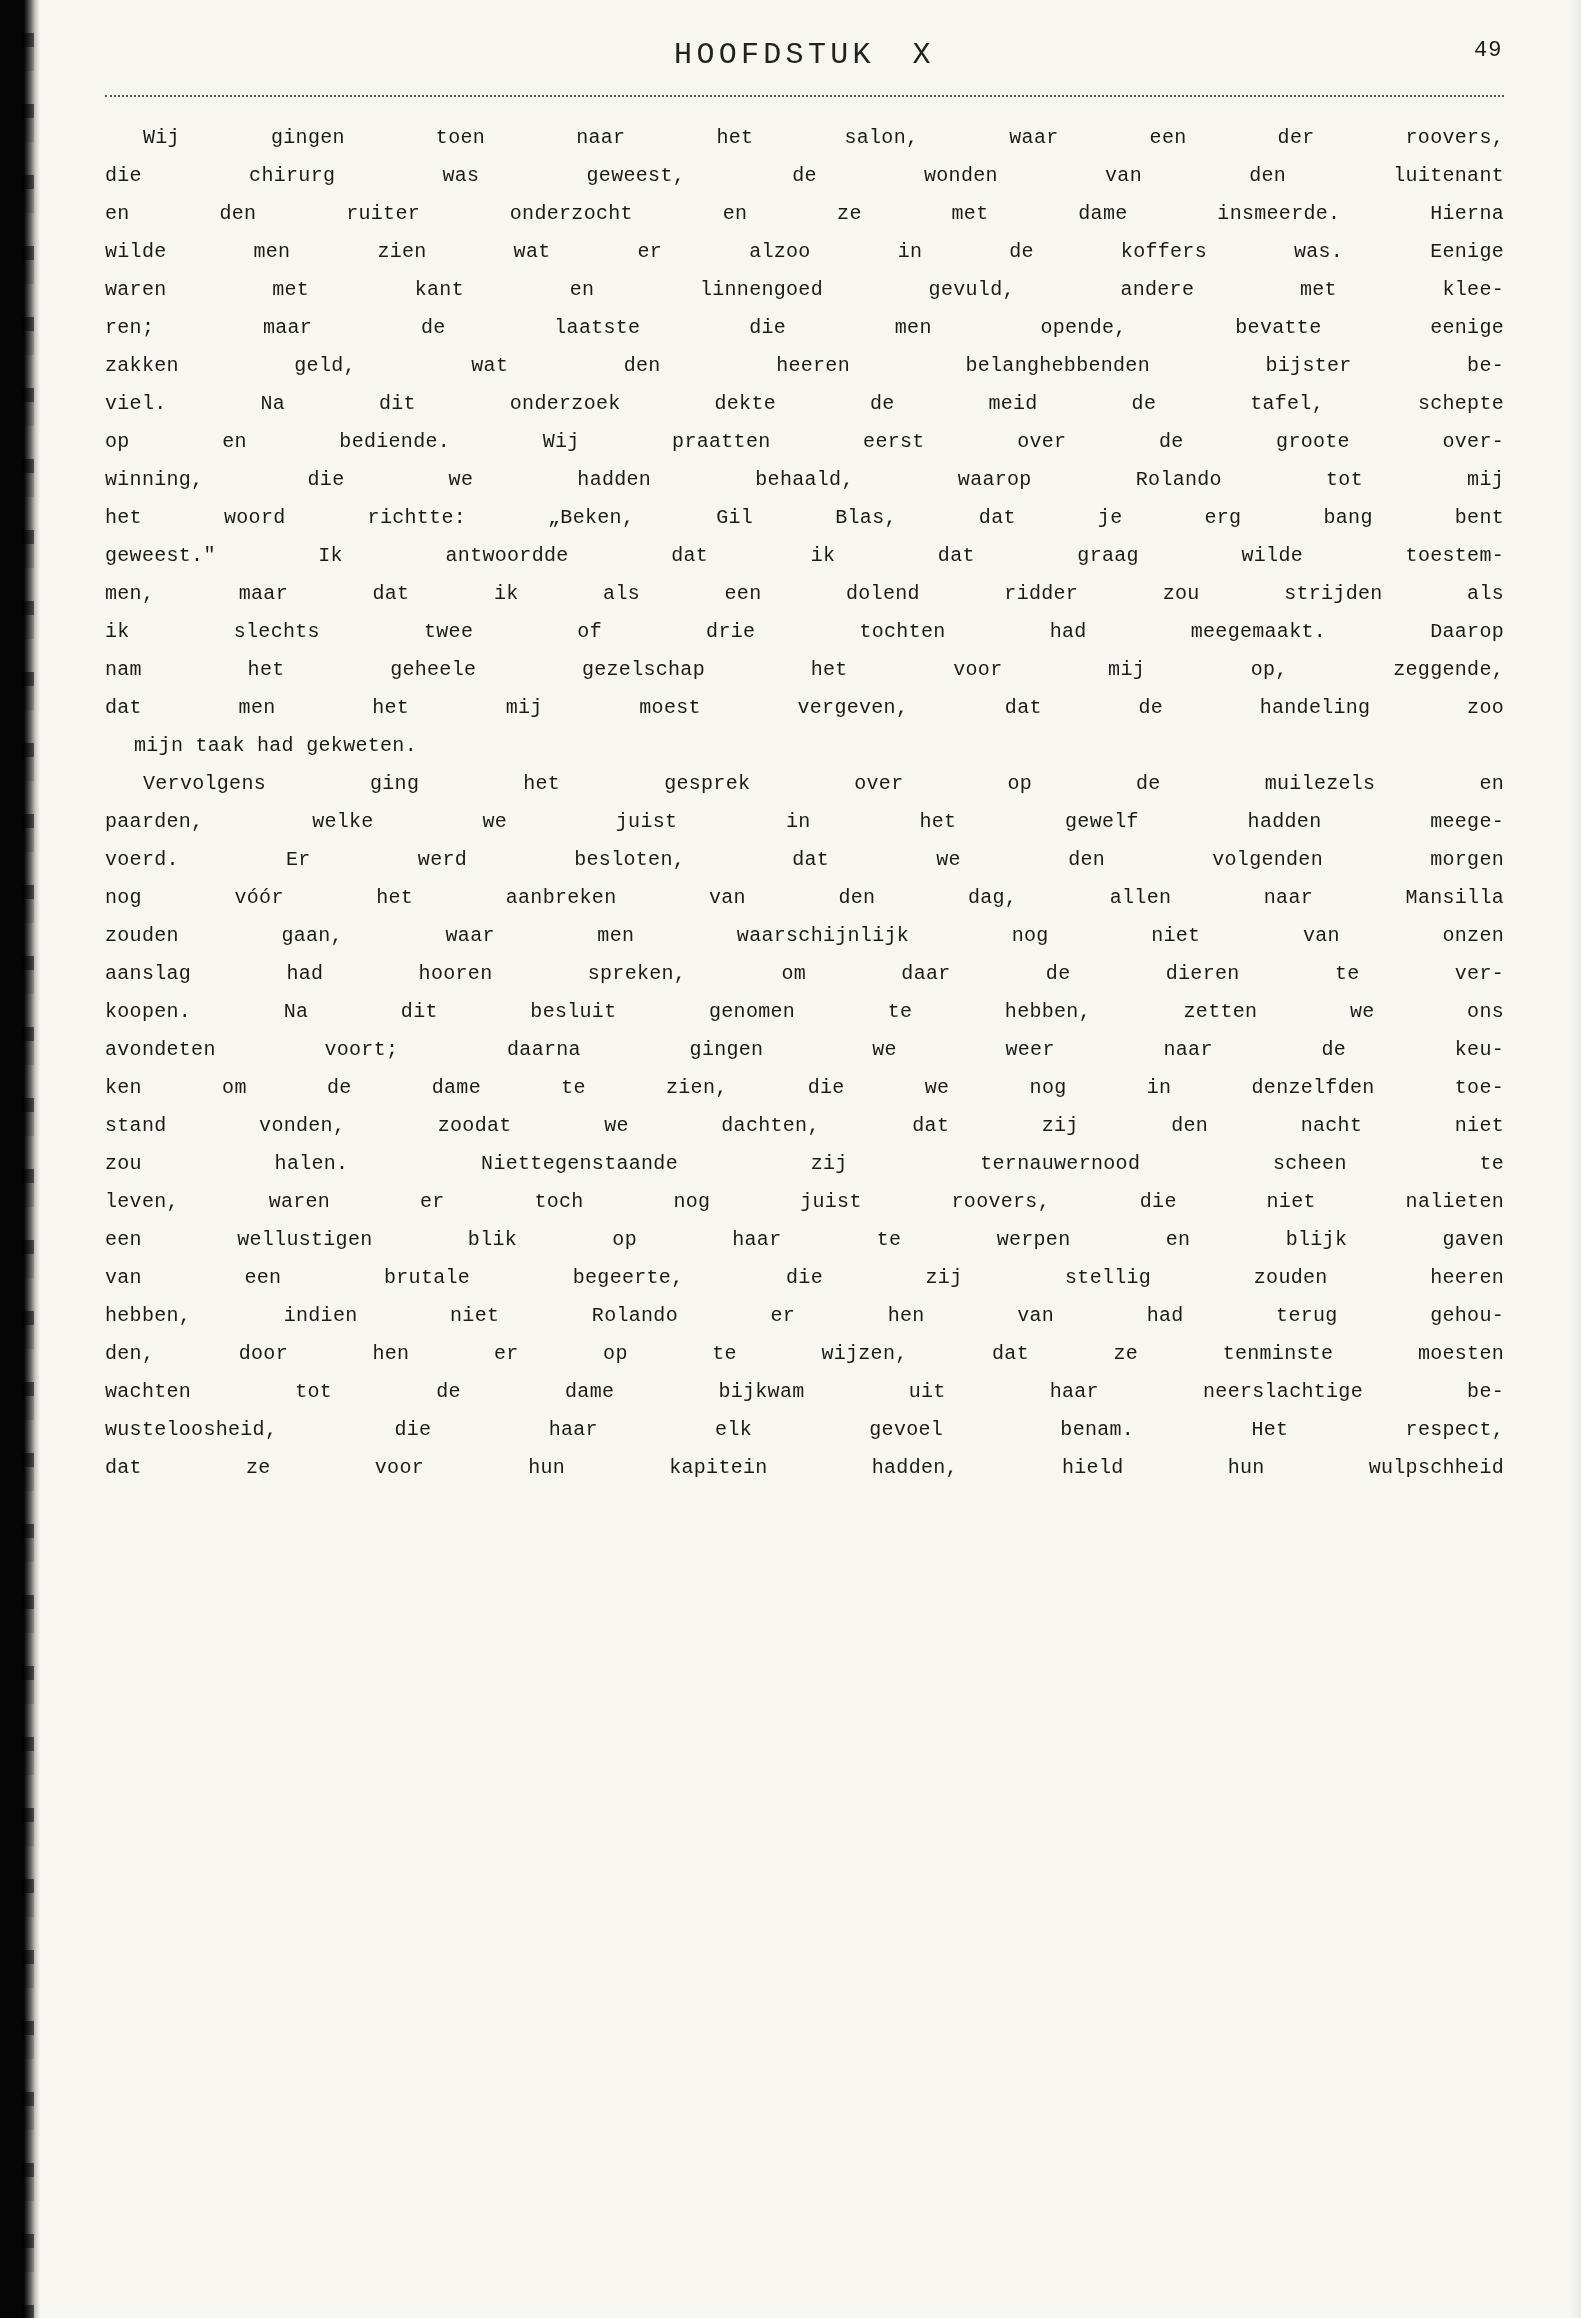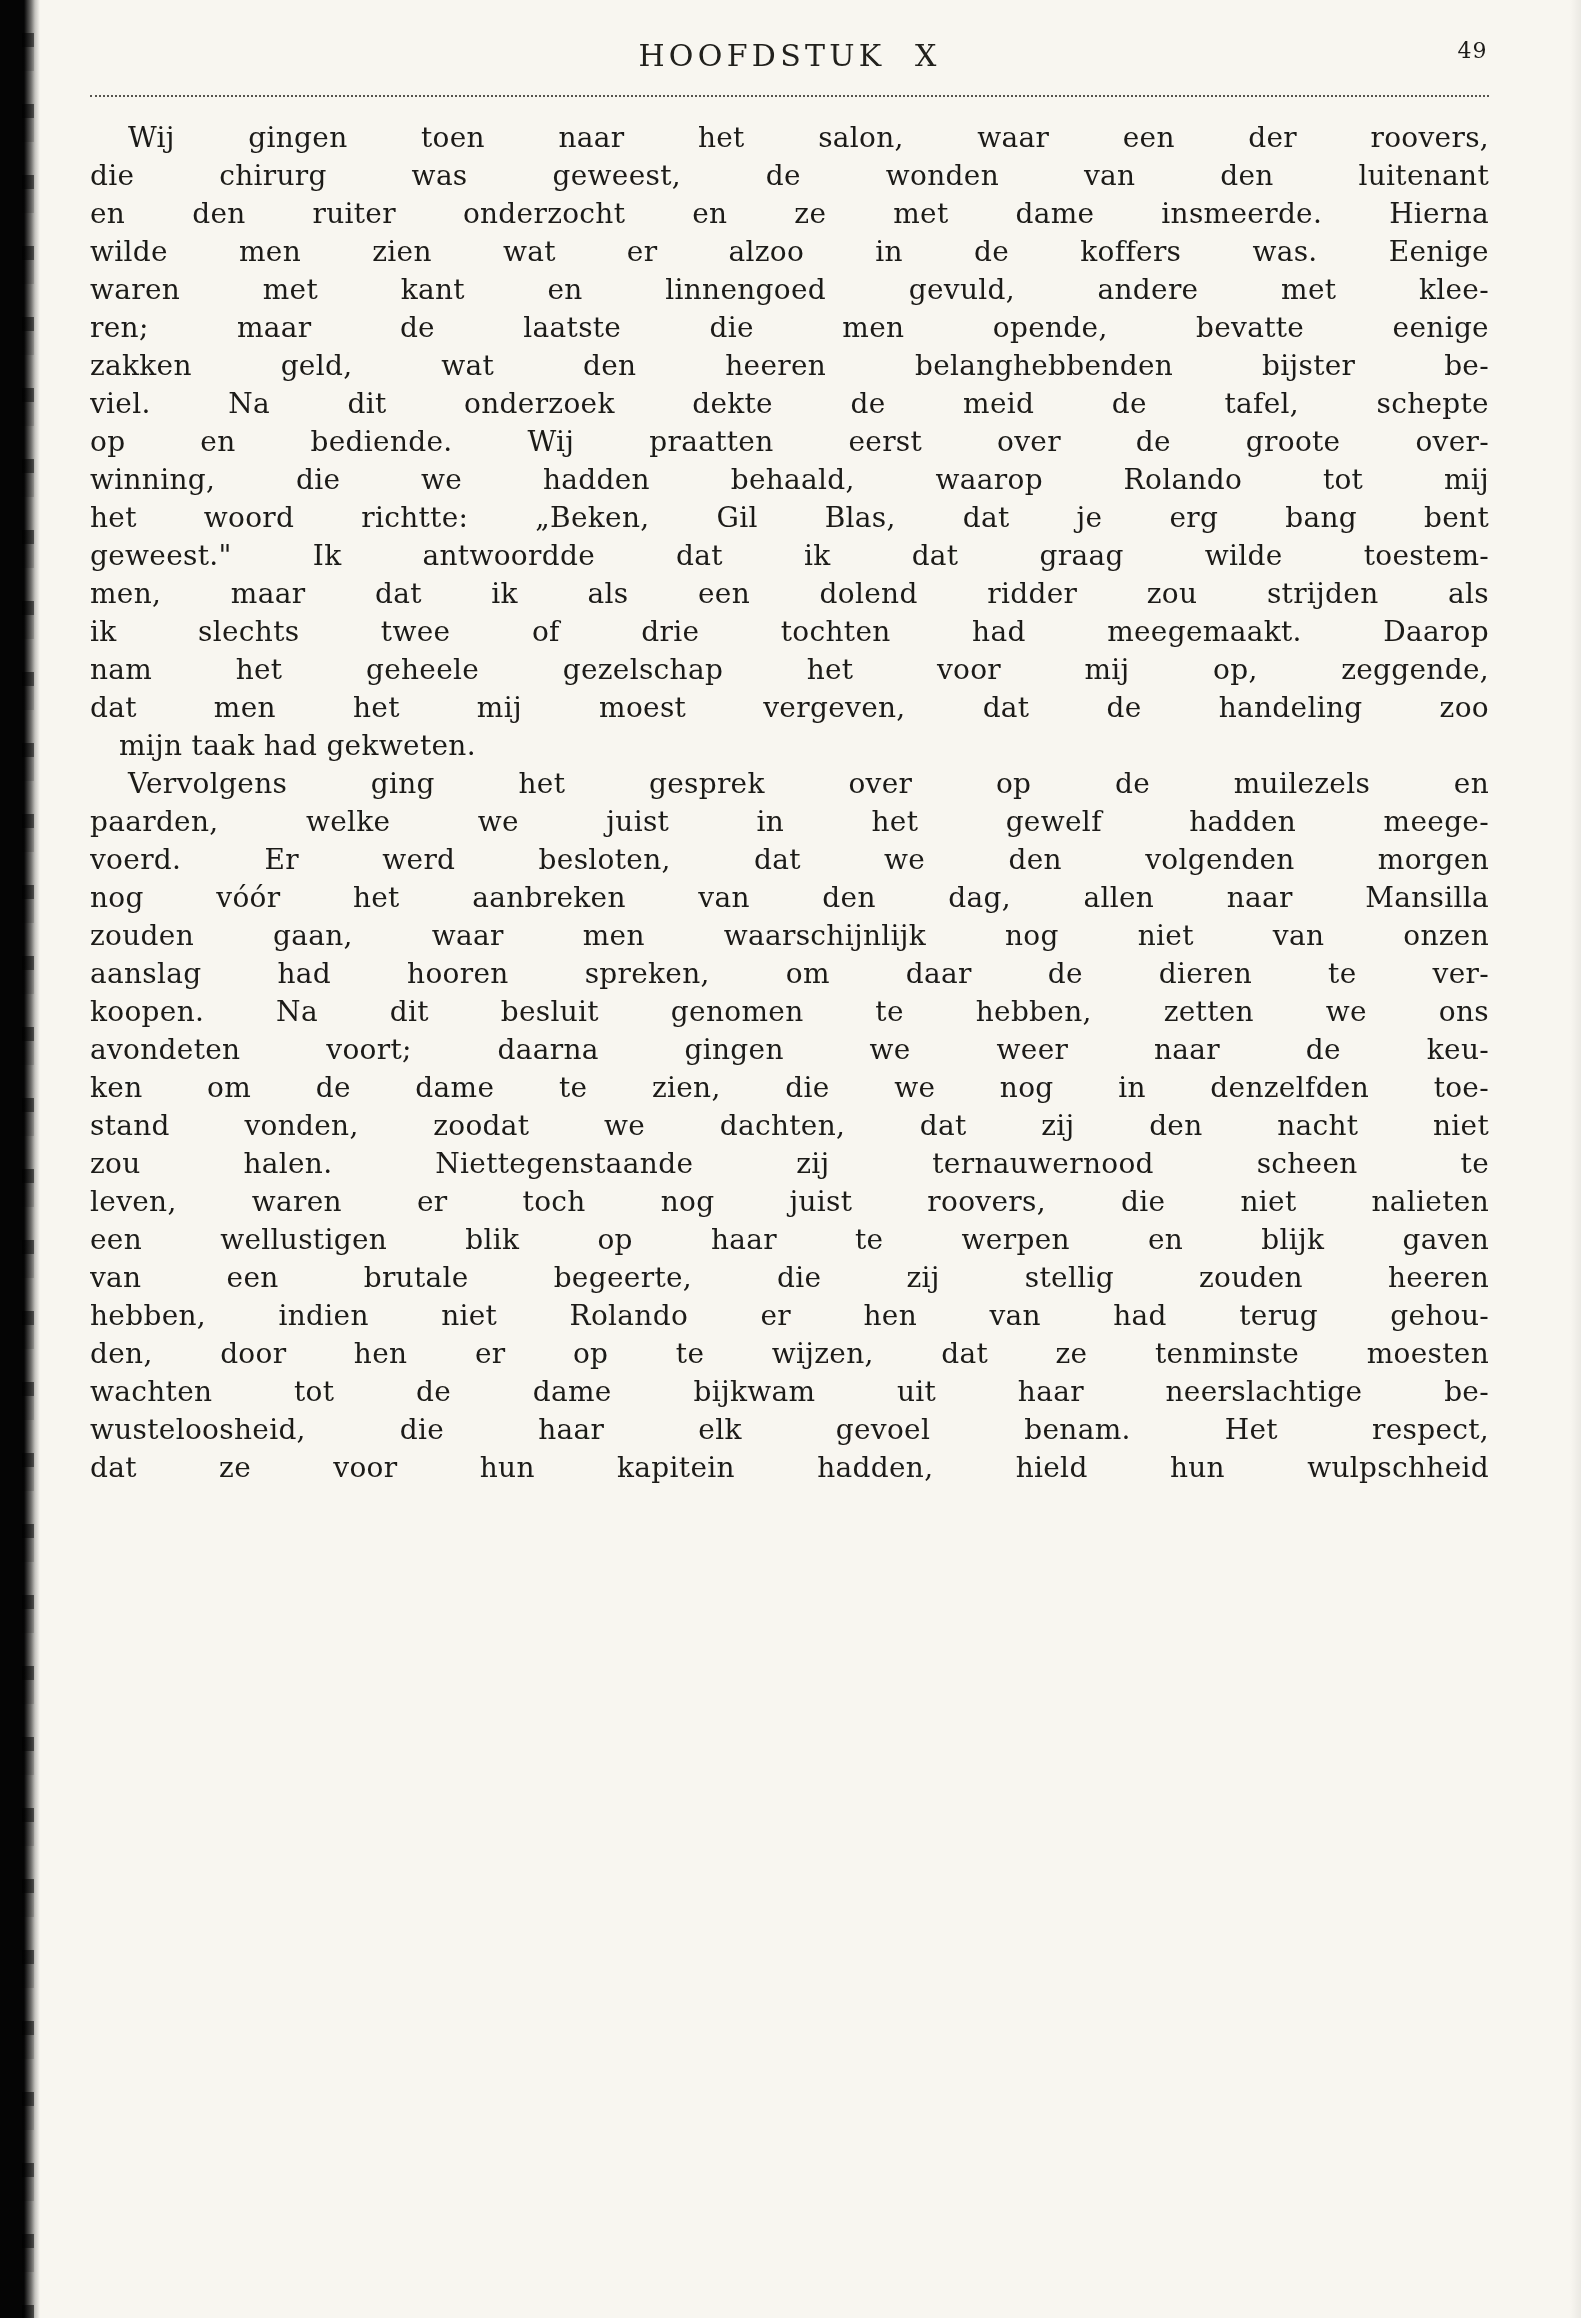--- a/index.html
+++ b/index.html
@@ -49,23 +49,24 @@
   .right-edge {
     position: absolute;
     right: 0;
     top: 0;
     width: 12px;
     height: 100%;
     background: linear-gradient(to left, rgba(0,0,0,0.06), rgba(0,0,0,0));
   }
   .content {
     position: absolute;
-    left: 90px;
+    left: 105px;
     top: 38px;
     width: 1399px;
+    font-family: Liberation Mono, monospace;
   }
   .header-row {
     position: relative;
     height: 43px;
   }
   .chapter-title {
     display: block;
     text-align: center;
     font-size: 30px;
     letter-spacing: 4.3px;
@@ -79,21 +80,21 @@
     font-size: 22px;
     letter-spacing: 0.9px;
   }
   .dotted-rule {
     margin-top: 13.8px;
     border-top: 2.6px dotted #56544e;
     height: 0;
   }
   .body-text {
     margin-top: 22.4px;
-    font-size: 28px;
+    font-size: 20px;
     line-height: 38px;
     letter-spacing: 0.3px;
   }
   .line {
     text-align: justify;
     text-align-last: justify;
     white-space: normal;
     height: 38px;
     overflow: hidden;
   }

